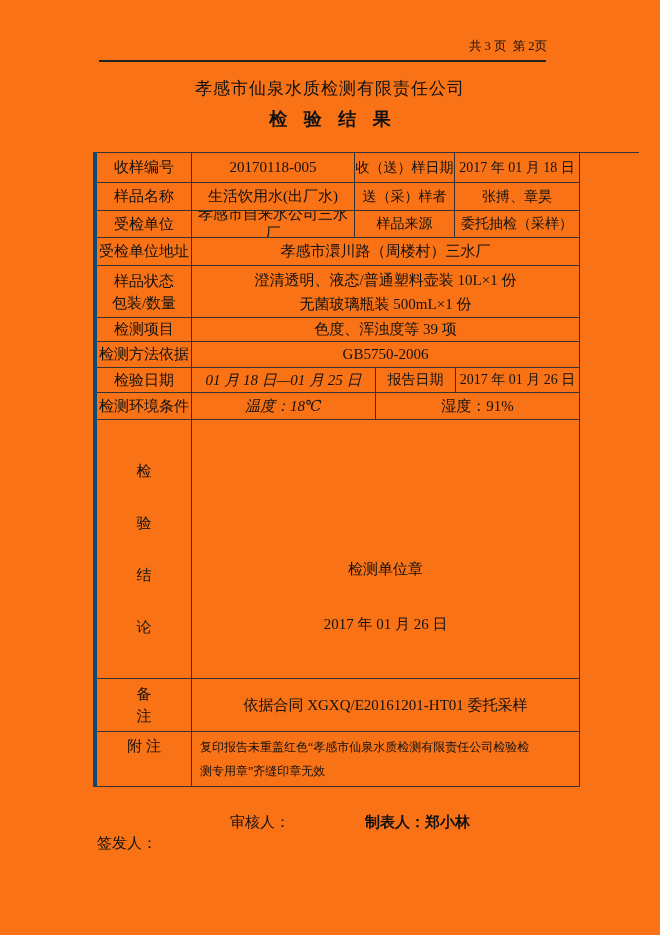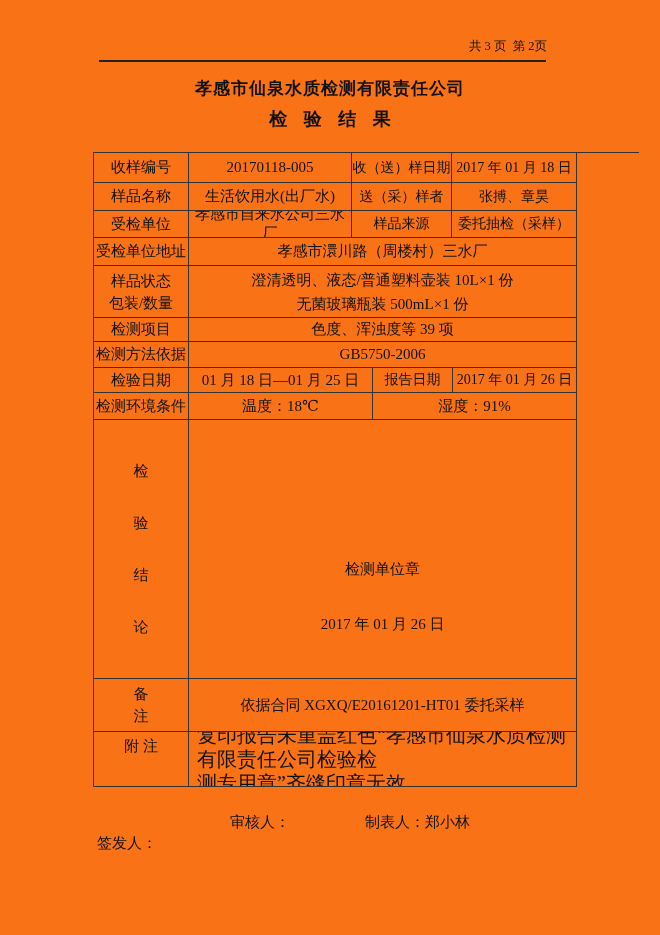--- a/index.html
+++ b/index.html
@@ -14,66 +14,66 @@
   .page-indicator{
     position:absolute;top:38px;right:113px;
     font-size:12.5px;white-space:pre;color:#111;
   }
   .header-rule{
     position:absolute;left:99px;top:60px;width:447px;height:2px;
     background:#222;
   }
   .company-title{
     position:absolute;top:77px;left:0;right:0;
-    text-align:center;font-size:17px;letter-spacing:1px;color:#111;font-weight:bold;
+    text-align:center;font-size:17px;letter-spacing:1px;color:#111;
   }
   .report-title{
     position:absolute;top:107px;left:0;right:0;
     text-align:center;font-size:18px;font-weight:bold;
     word-spacing:12px;color:#111;
   }
   .tbl{
     position:absolute;left:93px;top:152px;width:546px;
-    border-top:1px solid #333;border-left:1px solid #0c4a6e;
+    border-top:1px solid #333;border-left:4px solid #0c4a6e;
     box-sizing:border-box;
   }
   .tr{display:flex;}
   .td{
     box-sizing:border-box;
     border-right:1px solid #333;border-bottom:1px solid #333;
     display:flex;align-items:center;justify-content:center;
     text-align:center;font-size:15px;line-height:1.25;
     overflow:hidden;color:#111;
   }
   .pre{white-space:pre-line;}
   .sm{font-size:14px;white-space:nowrap;}
   .c-label{width:95px;}
   .c-v1{width:163px;}
   .c-l2{width:100px;}
   .c-v2{width:125px;}
-  .c-v1b{width:184px;}
+  .c-v1b{width:184px;font-style:italic;}
   .c-l2b{width:80px;}
   .c-v2b{width:124px;}
   .c-v2c{width:204px;}
   .c-wide{width:388px;}
   .h30{height:30px;}.h28{height:28px;}.h27{height:27px;}
   .h52{height:52px;}.h24{height:24px;}.h26{height:26px;}
   .h25{height:25px;}.h259{height:259px;}.h53{height:53px;}.h55{height:55px;}
   .lh24{line-height:24px;}
   .lh22{line-height:22px;}
   .conclusion-label{line-height:52px;}
   .conclusion-cell{position:relative;font-family:Liberation Serif, serif;}
   .stamp-line{position:absolute;left:0;right:0;top:140px;text-align:center;}
   .conclusion-date{position:absolute;left:0;right:0;top:195px;text-align:center;}
   .note-label{align-items:flex-start;padding-top:5px;}
-  .note-value{justify-content:flex-start;text-align:left;padding-left:8px;font-size:20px;line-height:24px;}
+  .note-value{justify-content:flex-start;text-align:left;padding-left:8px;font-size:12px;line-height:24px;}
   .footer-label{position:absolute;top:813px;font-size:15px;color:#111;}
   .f-issue{left:97px;margin-top:21px;}
   .f-review{left:230px;}
-  .f-prepare{left:365px;}
+  .f-prepare{left:365px;font-weight:bold;}
 </style>
 </head>
 <body>
 
 <div class="page">
 
   <div class="page-indicator">共 3 页  第 2页</div>
   <div class="header-rule"></div>
 
   <div class="company-title">孝感市仙泉水质检测有限责任公司</div>

